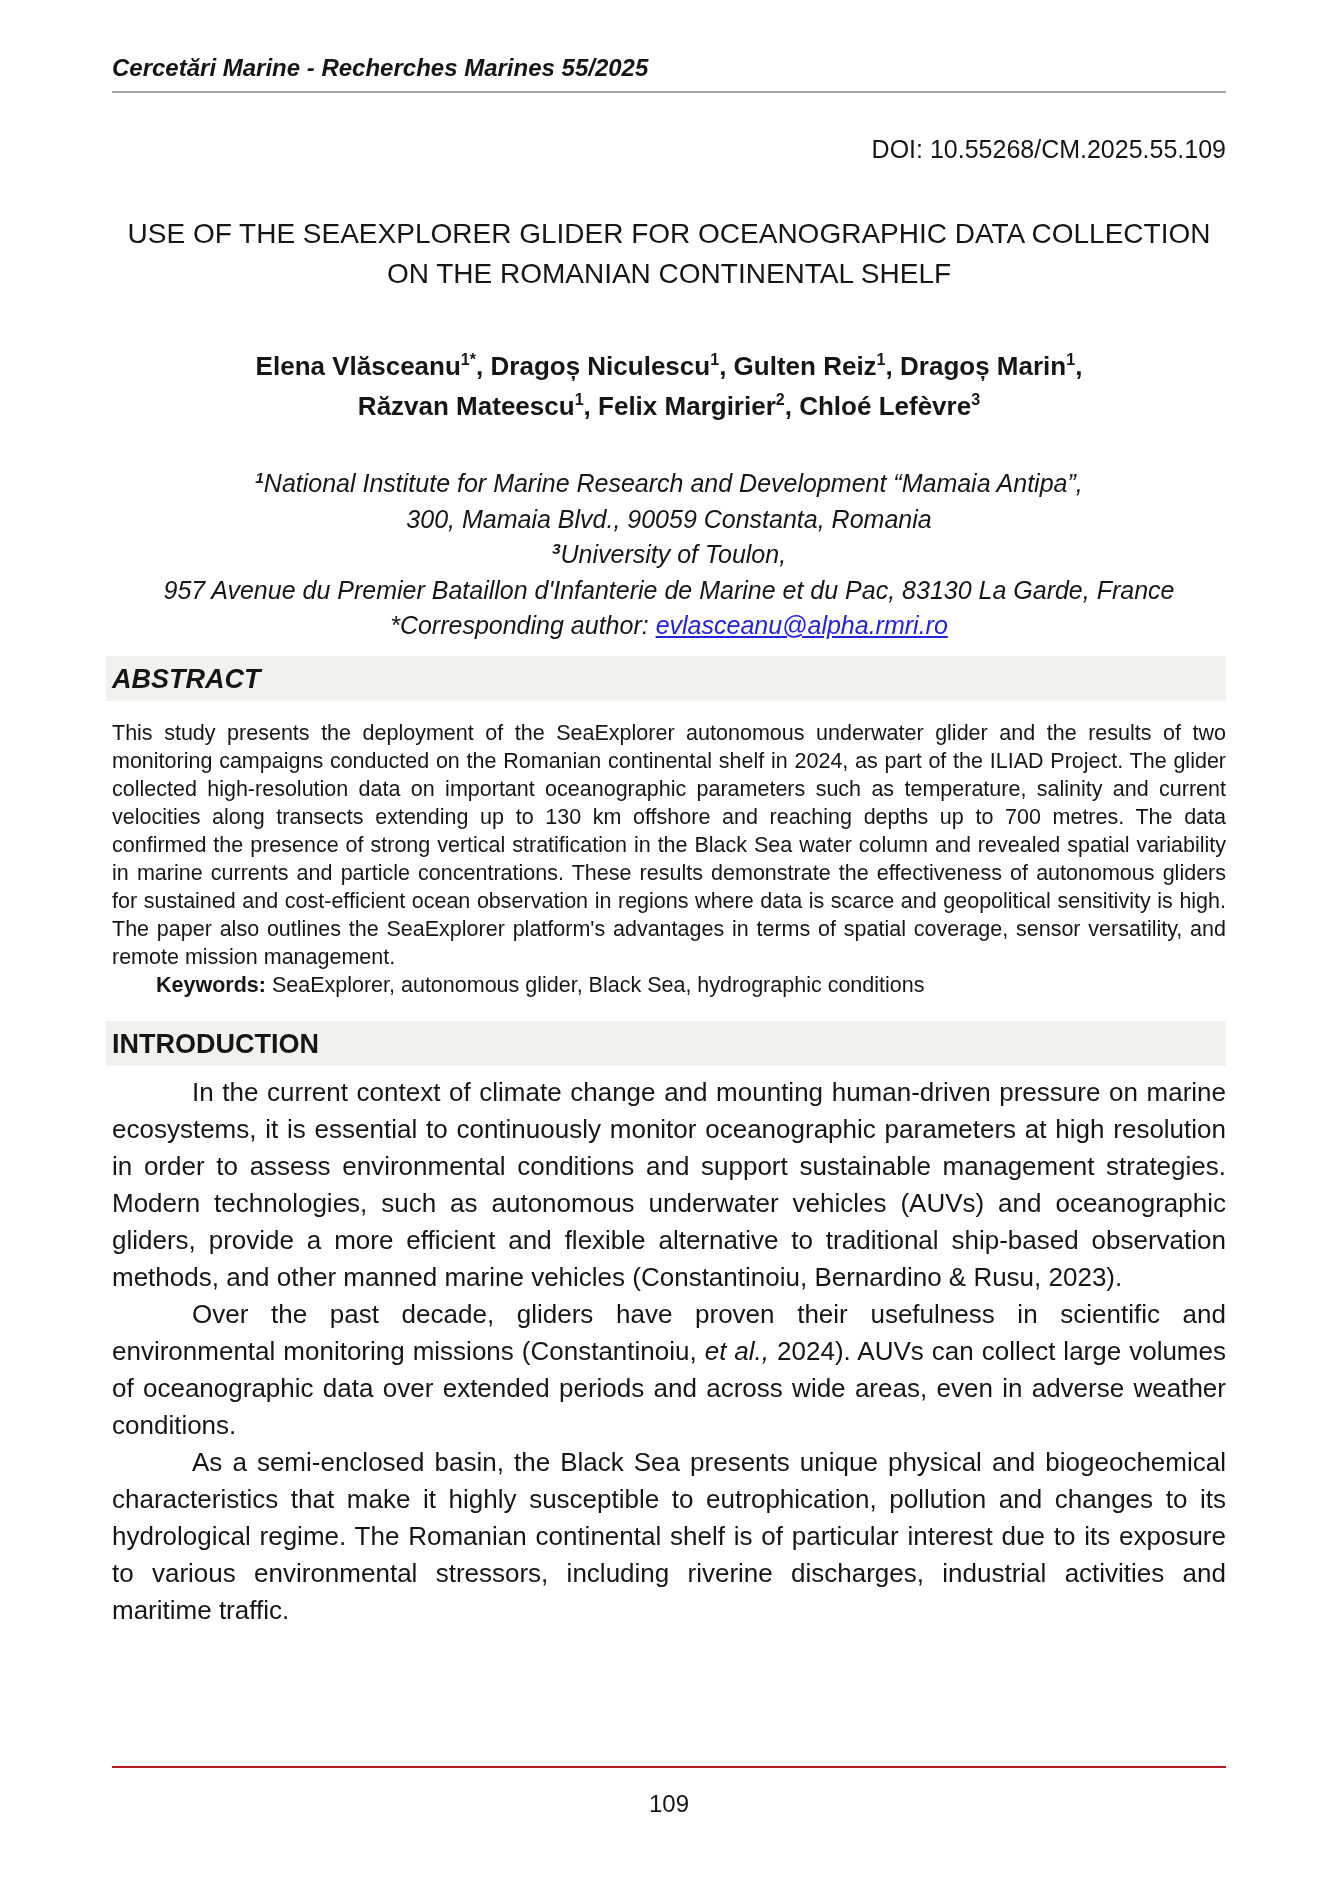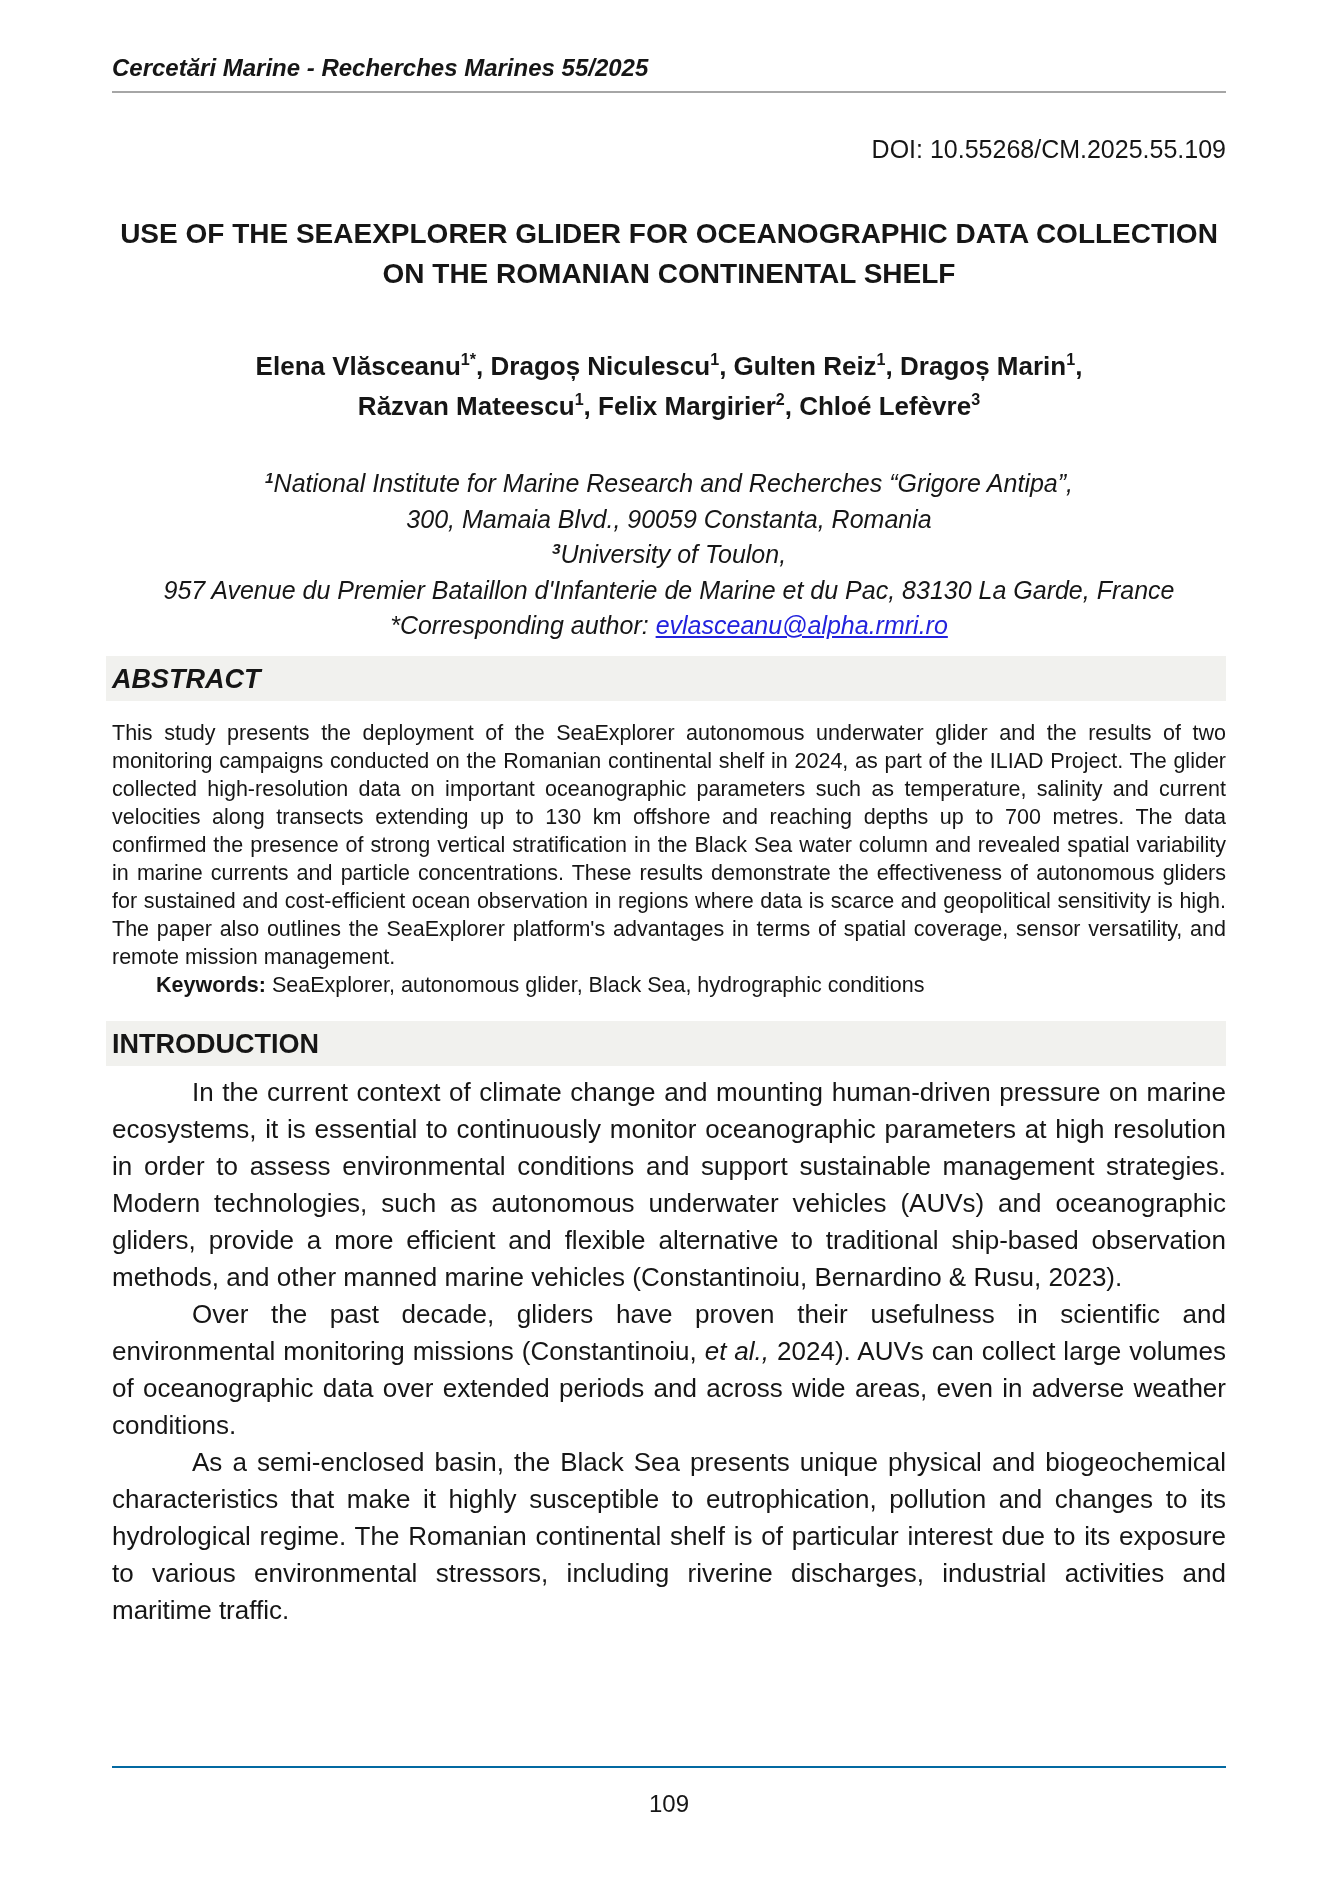--- a/index.html
+++ b/index.html
@@ -22,21 +22,21 @@
   }
   .doi{
     margin-top:42px;
     text-align:right;
     font-size:25px;
   }
   .paper-title{
     margin-top:50px;
     text-align:center;
     font-size:28px;
-    font-weight:bold;
+    font-weight:normal;
     line-height:40px;
   }
   .authors{
     margin-top:52px;
     text-align:center;
     font-size:26px;
     font-weight:bold;
     line-height:40px;
   }
   .affiliations{
@@ -77,21 +77,21 @@
     font-size:26px;
     line-height:37px;
     text-align:justify;
     text-indent:80px;
   }
   .intro-body{margin-top:8px;}
   .footer{
     position:absolute;
     left:112px;right:112px;
     top:1766px;
-    border-top:2px solid #0369a1;
+    border-top:2px solid #b91c1c;
   }
   .page-number{
     margin-top:22px;
     text-align:center;
     font-size:24px;
   }
   .italic{font-style:italic;}
 </style>
 </head>
 <body>
@@ -107,21 +107,21 @@
       <span style="display:block">USE OF THE SEAEXPLORER GLIDER FOR OCEANOGRAPHIC DATA COLLECTION</span>
       <span style="display:block">ON THE ROMANIAN CONTINENTAL SHELF</span>
     </h1>
 
     <div class="authors">
       <div><span>Elena Vlăsceanu</span><sup>1*</sup><span>, </span><span>Dragoș Niculescu</span><sup>1</sup><span>, </span><span>Gulten Reiz</span><sup>1</sup><span>, </span><span>Dragoș Marin</span><sup>1</sup><span>,</span></div>
       <div><span>Răzvan Mateescu</span><sup>1</sup><span>, </span><span>Felix Margirier</span><sup>2</sup><span>, </span><span>Chloé Lefèvre</span><sup>3</sup><span></span></div>
     </div>
 
     <div class="affiliations">
-      <div><sup class="affil-sup">1</sup><span>National Institute for Marine Research and Recherches “Grigore Antipa”,</span></div>
+      <div><sup class="affil-sup">1</sup><span>National Institute for Marine Research and Development “Mamaia Antipa”,</span></div>
       <div><span>300, Mamaia Blvd., 90059 Constanta, Romania</span></div>
       <div><sup class="affil-sup">3</sup><span>University of Toulon,</span></div>
       <div><span>957 Avenue du Premier Bataillon d'Infanterie de Marine et du Pac, 83130 La Garde, France</span></div>
       <div><span>*Corresponding author: </span><a class="email-link">evlasceanu@alpha.rmri.ro</a></div>
     </div>
 
     <div class="section-heading abstract-heading">ABSTRACT</div>
 
     <div class="abstract-body">This study presents the deployment of the SeaExplorer autonomous underwater glider and the results of two monitoring campaigns conducted on the Romanian continental shelf in 2024, as part of the ILIAD Project. The glider collected high-resolution data on important oceanographic parameters such as temperature, salinity and current velocities along transects extending up to 130 km offshore and reaching depths up to 700 metres. The data confirmed the presence of strong vertical stratification in the Black Sea water column and revealed spatial variability in marine currents and particle concentrations. These results demonstrate the effectiveness of autonomous gliders for sustained and cost-efficient ocean observation in regions where data is scarce and geopolitical sensitivity is high. The paper also outlines the SeaExplorer platform's advantages in terms of spatial coverage, sensor versatility, and remote mission management.</div>
     <div class="keywords-line"><span class="keywords-label">Keywords:</span><span> SeaExplorer, autonomous glider, Black Sea, hydrographic conditions</span></div>

